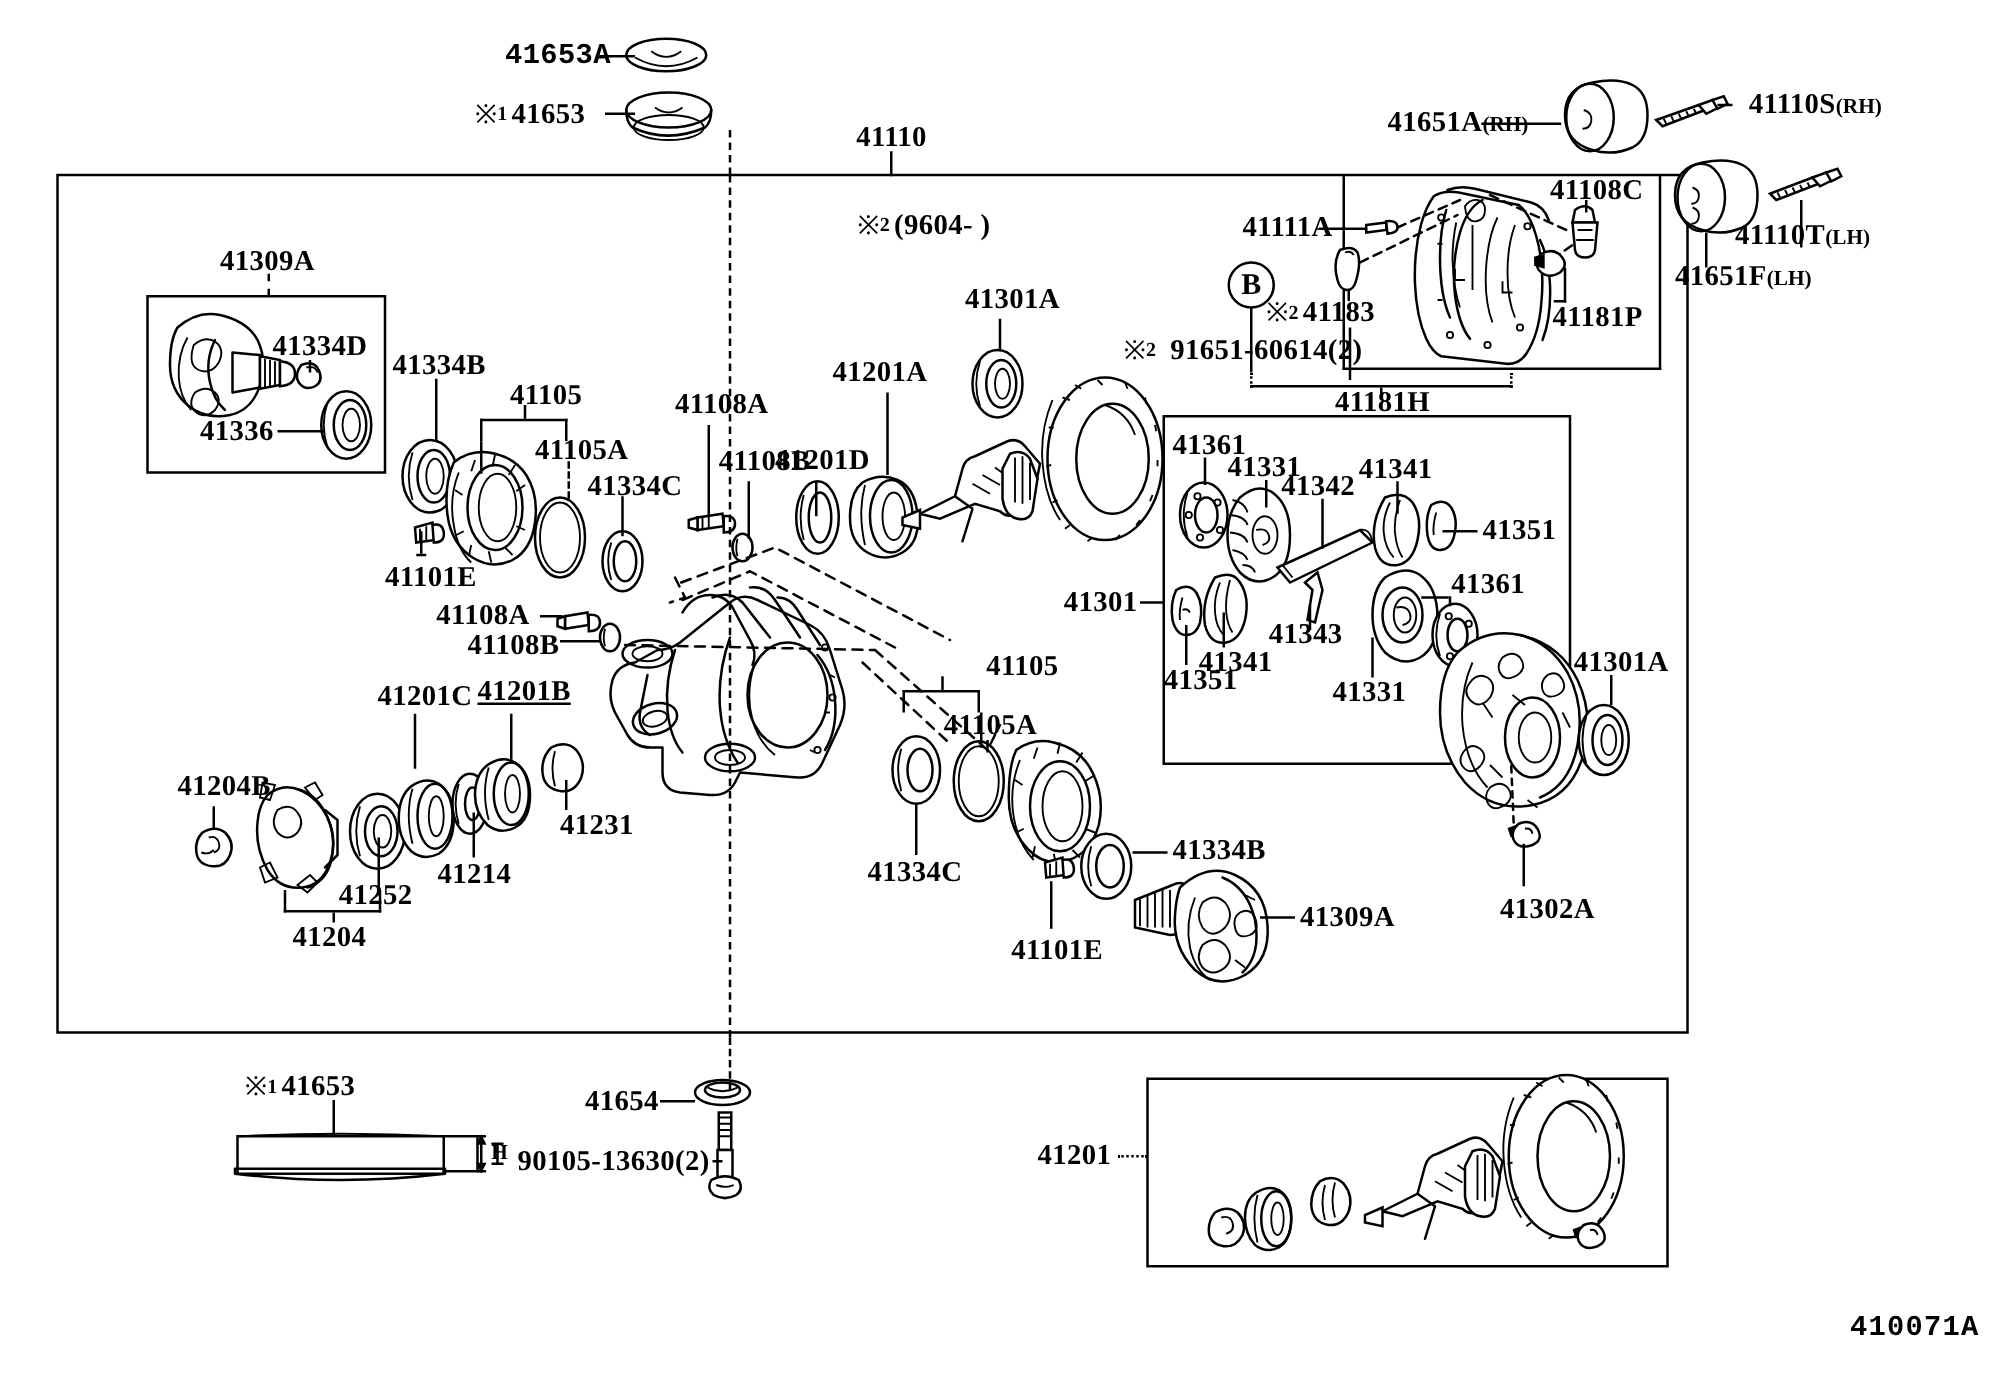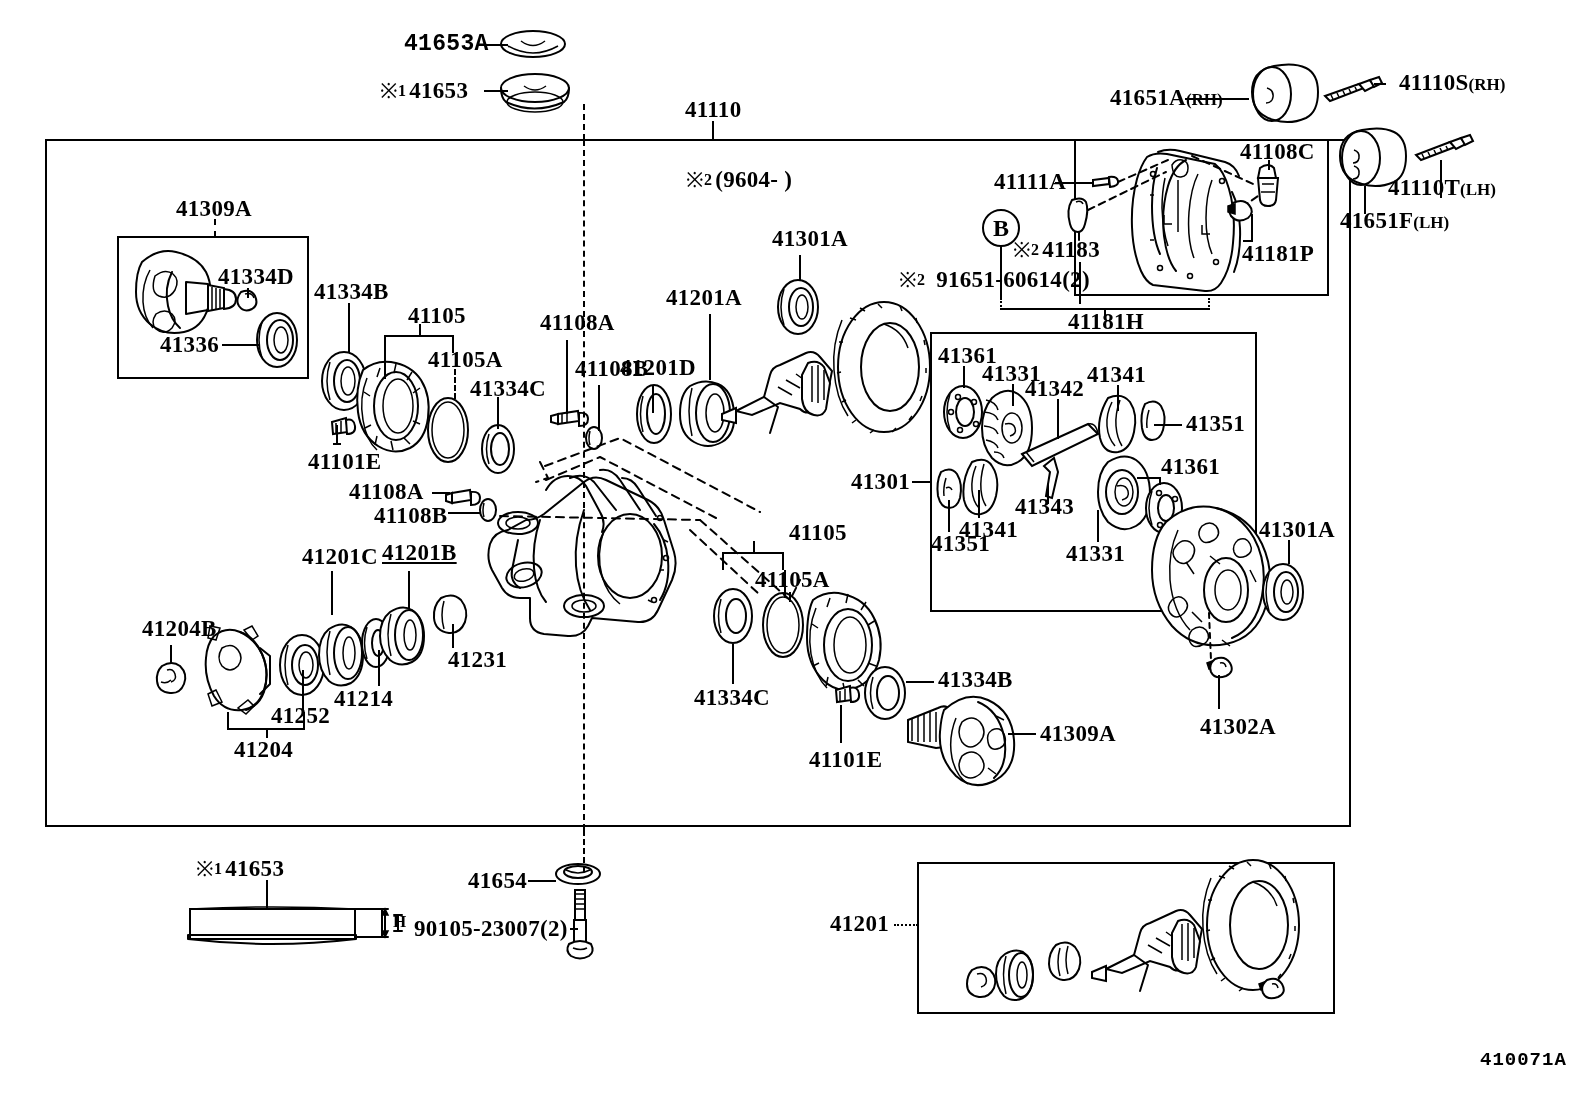--- a/index.html
+++ b/index.html
@@ -21,21 +21,21 @@
     white-space:nowrap;
     line-height:1;
     color:#000;
   }
   .lbl.sm{font-size:18px;font-weight:700;}
   .lbl .side{font-size:17px;letter-spacing:0px;}
   .lbl .ast{font-size:21px;font-weight:400;}
   .lbl .astnum{font-size:16px;font-weight:700;vertical-align:2px;padding-right:3px;}
   .cap{
     position:absolute;font-family:"Liberation Mono", monospace;
-    font-size:19px;font-weight:700;letter-spacing:1px;color:#000;white-space:nowrap;
+    font-size:23px;font-weight:700;letter-spacing:1px;color:#000;white-space:nowrap;
   }
 
   
   .ln{position:absolute;background:#000;}
   .ln.h{height:2px;}
   .ln.v{width:2px;}
 
   
   .frame{position:absolute;border:2px solid #000;box-sizing:border-box;background:transparent;}
 
@@ -729,34 +729,34 @@
   <div class="lbl" style="left:1161px;top:455px;">41361</div>
   <div class="lbl" style="left:1066px;top:542px;">41331</div>
   <div class="lbl" style="left:1259px;top:518px;">41301A</div>
   <div class="lbl" style="left:1200px;top:715px;">41302A</div>
 
   <div class="lbl" style="left:142px;top:617px;text-align:center;">41204B</div>
   <div class="lbl" style="left:302px;top:545px;">41201C</div>
   <div class="lbl" style="left:382px;top:541px;text-decoration:underline;">41201B</div>
   <div class="lbl" style="left:271px;top:704px;">41252</div>
   <div class="lbl" style="left:234px;top:738px;">41204</div>
-  <div class="lbl" style="left:334px;top:687px;">41214</div>
+  <div class="lbl" style="left:350px;top:687px;">41214</div>
   <div class="lbl" style="left:428px;top:648px;margin-left:20px;">41231</div>
 
   <div class="lbl" style="left:789px;top:521px;">41105</div>
   <div class="lbl" style="left:755px;top:568px;">41105A</div>
   <div class="lbl" style="left:694px;top:686px;">41334C</div>
   <div class="lbl" style="left:938px;top:668px;">41334B</div>
   <div class="lbl" style="left:809px;top:748px;">41101E</div>
   <div class="lbl" style="left:1040px;top:722px;">41309A</div>
 
   <div class="lbl" style="left:196px;top:857px;">
     <span class="ast">※</span><span class="astnum">1</span><span>41653</span>
   </div>
 
   <div class="lbl" style="left:468px;top:869px;font-family:Liberation Serif, serif;">41654</div>
-  <div class="lbl" style="left:414px;top:917px;">90105-23007(2)</div>
+  <div class="lbl" style="left:414px;top:917px;">90105-13630(2)</div>
   <div class="lbl" style="left:830px;top:912px;">41201</div>
   <div class="lbl sm" style="left:393px;top:913px;font-size:17px;">H</div>
 
   <div class="cap" style="left:1480px;top:1049px;">410071A</div>
 
 </div>
 
 </body></html>

